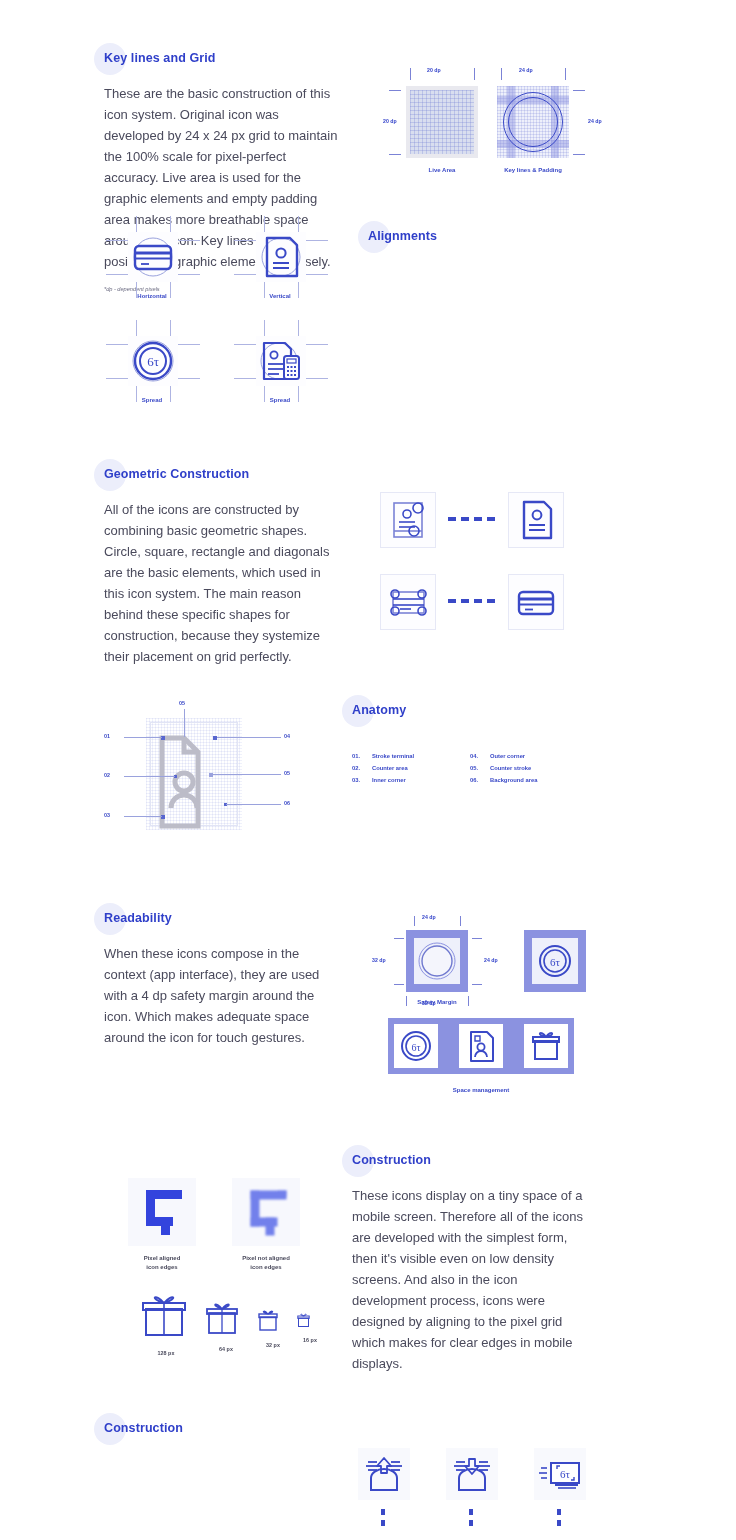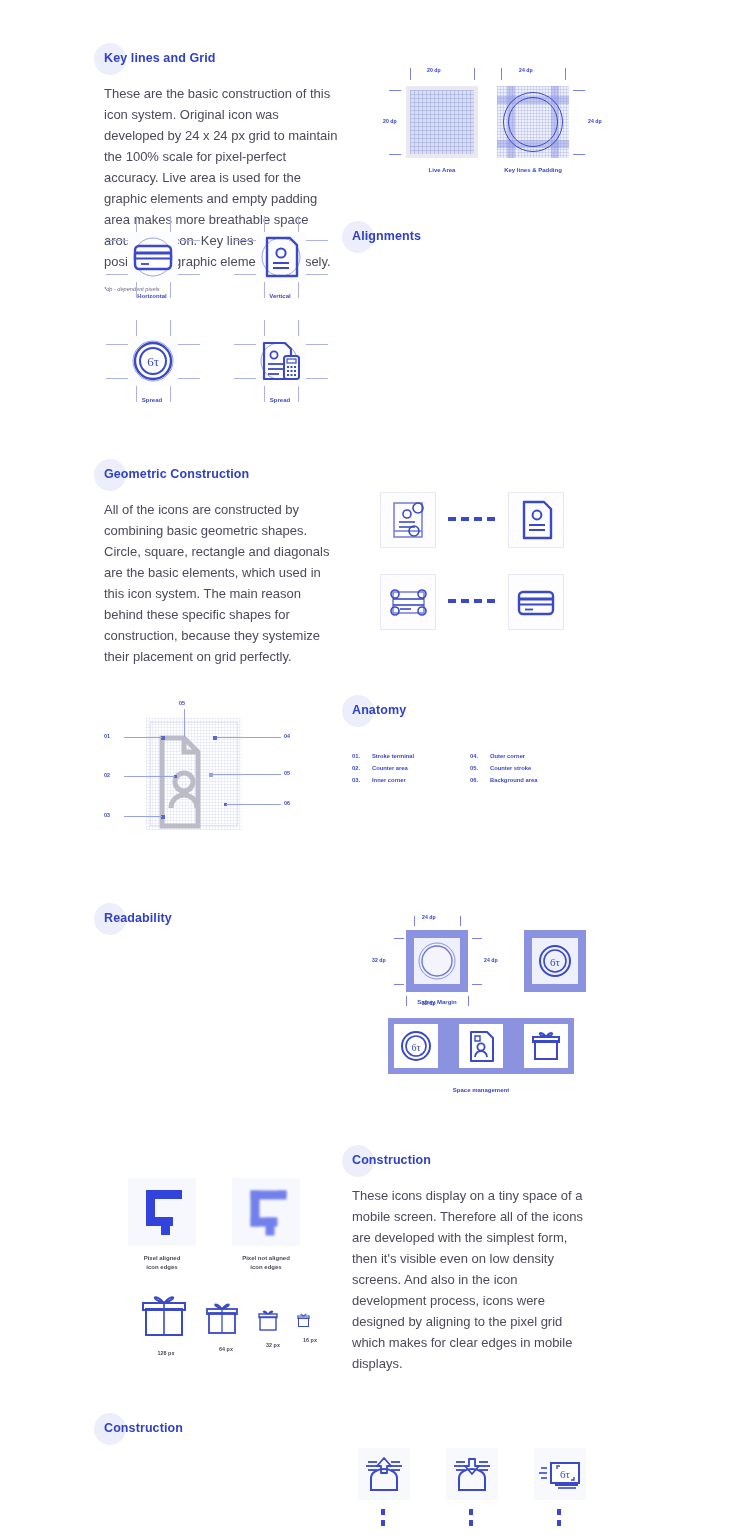--- a/index.html
+++ b/index.html
@@ -94,21 +94,21 @@
     width: 72px; height: 72px;
     background: #eef0fb;
   }
   .kl-circle {
     position: absolute; border: 1px solid #3a49c7; border-radius: 50%;
   }
   .kl-band { position: absolute; background: rgba(139,146,224,.45); }
 
   
   #s2-icons { position: absolute; left: 104px; top: 222px; width: 240px; height: 210px; }
-  #s2 { left: 352px; top: 226px; }
+  #s2 { left: 368px; top: 226px; }
 
   .align-cell { position: absolute; width: 96px; height: 104px; }
   .align-stage { position: absolute; left: 20px; top: 6px; width: 58px; height: 58px; }
   .align-inner {
     position: absolute; left: 8px; top: 8px; width: 42px; height: 42px;
     background: #fdfdff;
   }
 
   
   #s3 { left: 104px; top: 464px; }
@@ -433,20 +433,21 @@
       <span>Background area</span>
     </div>
   </div>
 </div>
 
 <div class="section text-col" id="s5">
   <div class="heading-wrap">
     <span class="heading-blob"></span>
     <h2>Readability</h2>
   </div>
+  <p class="body-text">When these icons compose in the context (app interface), they are used with a 4 dp safety margin around the icon. Which makes adequate space around the icon for touch gestures.</p>
 </div>
 
 <div id="s5-diagram">
   <div class="safety-box" style="left:34px;top:20px;width:62px;height:62px;"></div>
   <div class="safety-inner gridfill-fine" style="left:42px;top:28px;width:46px;height:46px;"></div>
   <svg width="46" height="46" viewBox="0 0 46 46" style="position:absolute;left:42px;top:28px;">
     <circle cx="23" cy="23" r="18" fill="none" stroke="#8b92e0" stroke-width="1"></circle>
     <circle cx="23" cy="23" r="15" fill="#f4f5fc" stroke="#6f78cf" stroke-width="1.4"></circle>
   </svg>
   <div class="tick-v" style="left:42px;top:6px;height:10px;"></div>

